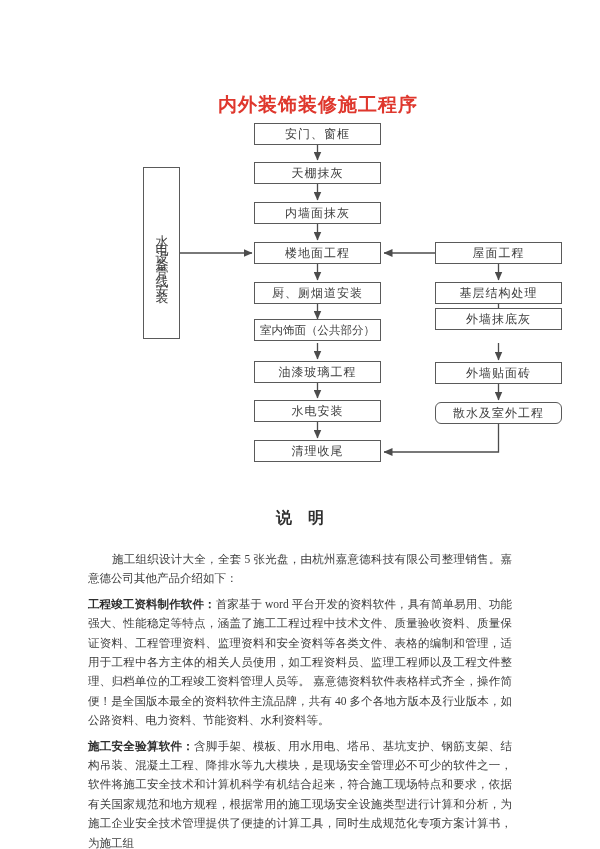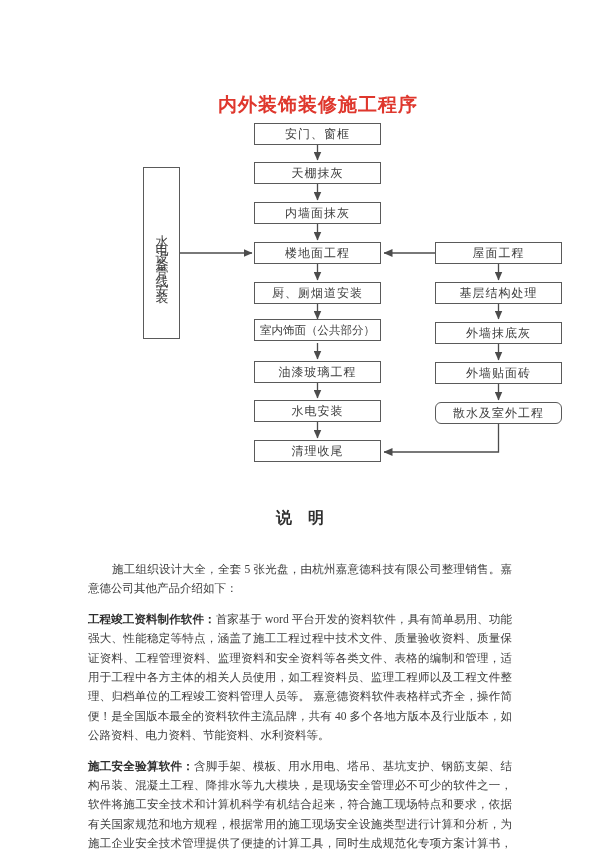--- a/index.html
+++ b/index.html
@@ -31,39 +31,39 @@
     display:flex;align-items:center;justify-content:center;
     font-size:12px;color:#3d3d3d;
     white-space:nowrap;
     letter-spacing:1px;
   }
   .mcol{left:254px;width:127px;height:22px;}
   .rcol{left:435px;width:127px;height:22px;}
   .m1{top:123px;} .m2{top:162px;} .m3{top:202px;} .m4{top:242px;}
   .m5{top:282px;} .m6{top:319px;} .m7{top:361px;} .m8{top:400px;} .m9{top:440px;}
   .m6{font-size:11.5px;letter-spacing:0;}
-  .r1{top:242px;} .r2{top:282px;} .r3{top:322px;} .r4{top:362px;} .r5{top:402px;border-radius:6px;}
+  .r1{top:242px;} .r2{top:282px;} .r3{top:308px;} .r4{top:362px;} .r5{top:402px;border-radius:6px;}
   .side-box{
     left:143px;top:167px;width:37px;height:172px;
     writing-mode:vertical-lr;text-orientation:upright;
     font-size:13px;letter-spacing:8px;
     padding-top:6px;
   }
   
   .notes-heading{
     position:absolute;top:508px;left:0;width:100%;
     text-align:center;margin:0;
     font-size:16px;font-weight:bold;color:#2e2e2e;
   }
   .notes{
     position:absolute;top:549px;left:88px;width:424px;
     font-size:11.5px;line-height:19.4px;
     text-align:justify;
   }
-  .notes p{margin:11px 0 6px 0;}
+  .notes p{margin:1px 0 6px 0;}
   .notes .intro{text-indent:24px;}
   .lead{font-weight:bold;color:#2e2e2e;}
 </style>
 </head>
 <body>
 
 <div class="page">
 
   <h1 class="doc-title">内外装饰装修施工程序</h1>
 

